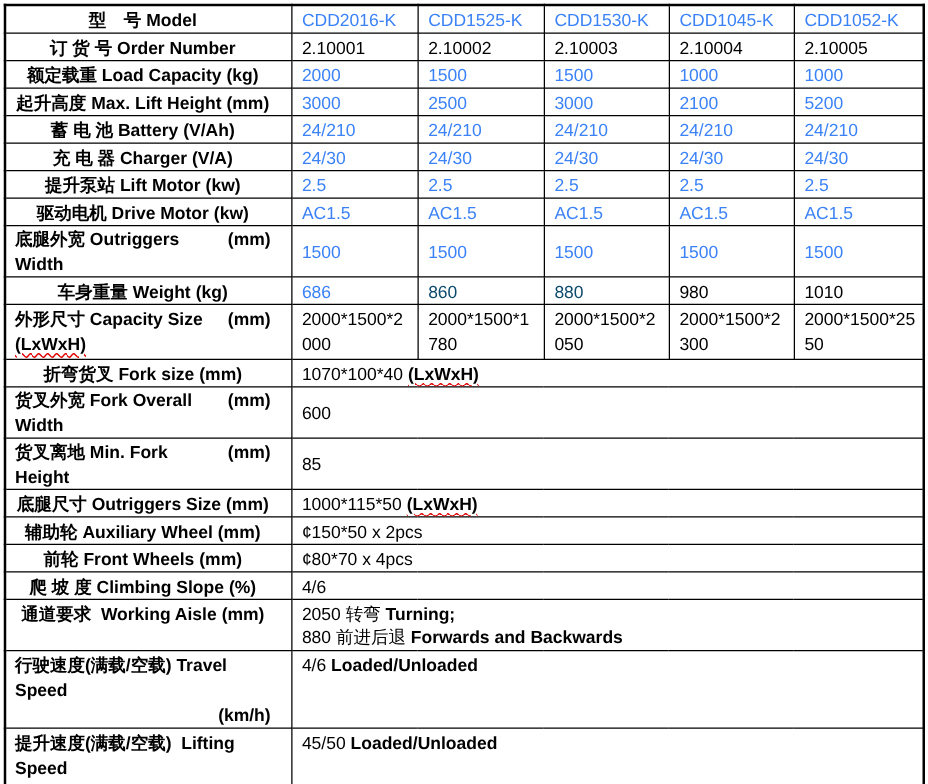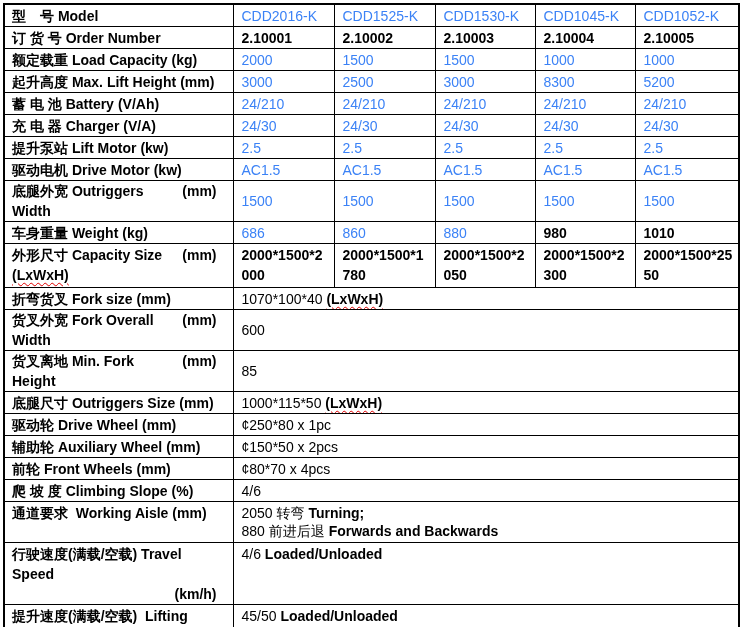--- a/index.html
+++ b/index.html
@@ -2,37 +2,37 @@
 <html><head>
 <meta charset="utf-8">
 <style>
   html,body{margin:0;padding:0;background:#ffffff;}
   body{font-family:"Liberation Sans","DejaVu Sans",sans-serif;color:#000;}
   .wrap{padding:3px 0 0 3px;}
   table{border-collapse:collapse;border:2px solid #000;table-layout:fixed;width:735px;}
   td{border:1px solid #000;font-size:14px;line-height:20px;padding:0;overflow:hidden;}
   
   .lcell{font-weight:bold;padding:0 16px 0 7px;}
-  .lline{display:flex;justify-content:flex-start;align-items:baseline;}
+  .lline{display:flex;justify-content:center;align-items:baseline;}
   .ltext{white-space:pre-wrap;}
   .unit{font-weight:bold;white-space:nowrap;padding-left:4px;}
   .lline2{font-weight:bold;text-align:right;}
   
   .vcell{padding:0 4px 0 8px;}
   .vline{white-space:pre-wrap;}
   
   tr.h1 td{height:21px;vertical-align:middle;}
   tr.h2 td{height:42px;vertical-align:top;padding-top:1px;}
   tr.h2 .vcell{word-break:break-all;margin-top:40px;}
   tr.aisle td{height:38px;vertical-align:top;line-height:18px;padding-top:2px;}
   tr.h3 td{height:44px;vertical-align:top;padding-top:1px;}
   
   .c-blue{color:#3b82f6;}
-  .c-red{color:#3b82f6;}
-  .c-black{color:#000000;font-weight:bold;}
+  .c-red{color:#0c4a6e;}
+  .c-black{color:#000000;}
   .bold{font-weight:bold;}
   .wavy{text-decoration-line:underline;text-decoration-style:wavy;text-decoration-color:#e00000;text-decoration-thickness:1px;text-underline-offset:2px;}
 </style>
 </head>
 <body>
 
 <div class="wrap">
   <table>
     <colgroup>
         <col style="width: 229px;">
@@ -120,21 +120,21 @@
           <td class="vcell c-blue">
             <div class="vline"><span>3000</span></div>
           </td>
           <td class="vcell c-blue">
             <div class="vline"><span>2500</span></div>
           </td>
           <td class="vcell c-blue">
             <div class="vline"><span>3000</span></div>
           </td>
           <td class="vcell c-blue">
-            <div class="vline"><span>8300</span></div>
+            <div class="vline"><span>2100</span></div>
           </td>
           <td class="vcell c-blue">
             <div class="vline"><span>5200</span></div>
           </td>
         </tr>
         <tr class="h1">
           <td class="lcell">
             <div class="lline">
               <span class="ltext"><span>蓄 电 池 Battery</span></span>
               <span class="unit">(V/Ah)</span>
@@ -329,31 +329,20 @@
         </tr>
         <tr class="h1">
           <td class="lcell">
             <div class="lline">
               <span class="ltext"><span>底腿尺寸 Outriggers Size</span></span>
               <span class="unit">(mm)</span>
             </div>
           </td>
           <td class="vcell" colspan="5">
             <div class="vline"><span>1000*115*50 </span><span class="bold wavy">(LxWxH)</span></div>
-          </td>
-        </tr>
-        <tr class="h1">
-          <td class="lcell">
-            <div class="lline">
-              <span class="ltext"><span>驱动轮 Drive Wheel</span></span>
-              <span class="unit">(mm)</span>
-            </div>
-          </td>
-          <td class="vcell" colspan="5">
-            <div class="vline"><span>¢250*80 x 1pc</span></div>
           </td>
         </tr>
         <tr class="h1">
           <td class="lcell">
             <div class="lline">
               <span class="ltext"><span>辅助轮 Auxiliary Wheel</span></span>
               <span class="unit">(mm)</span>
             </div>
           </td>
           <td class="vcell" colspan="5">

